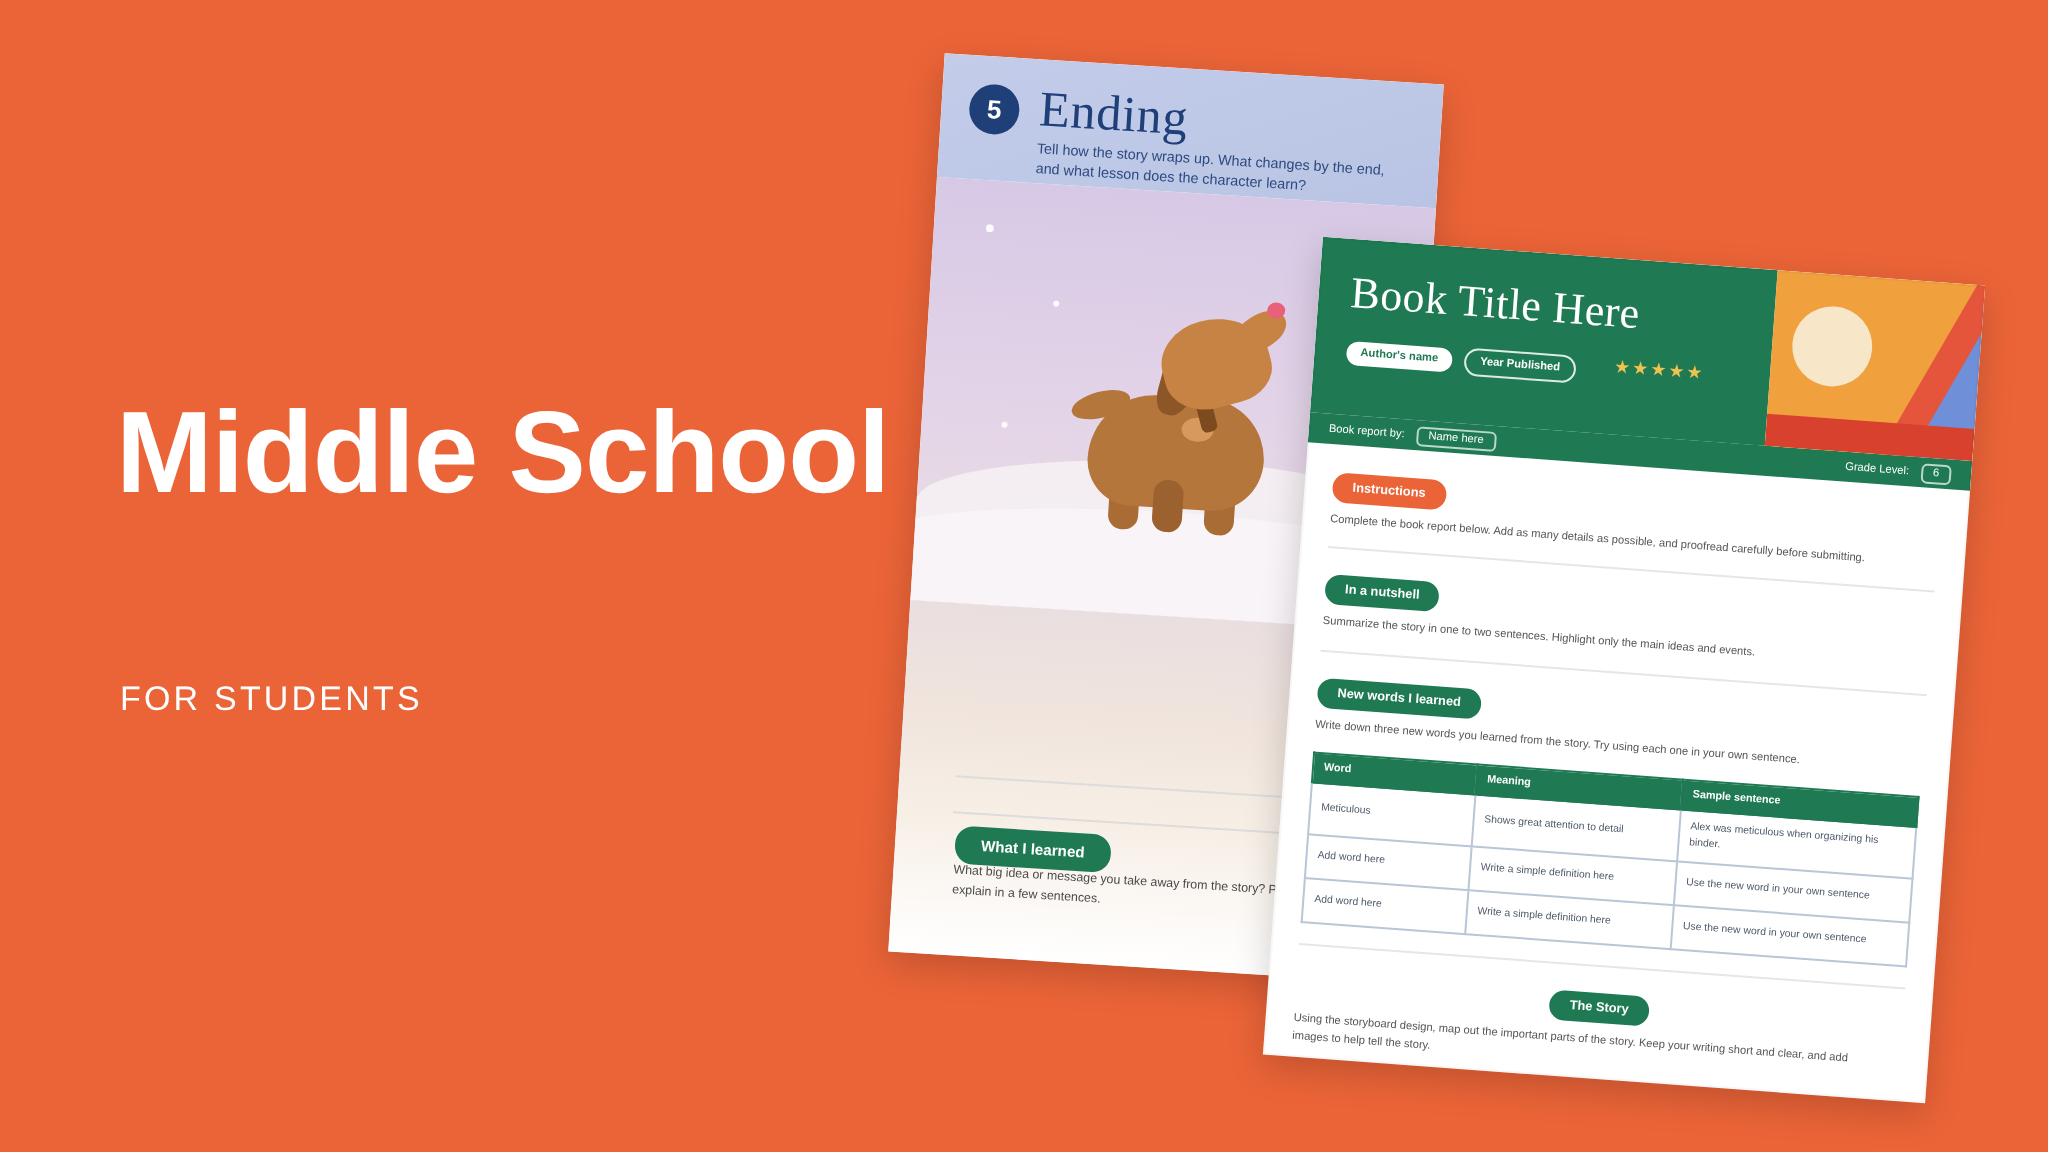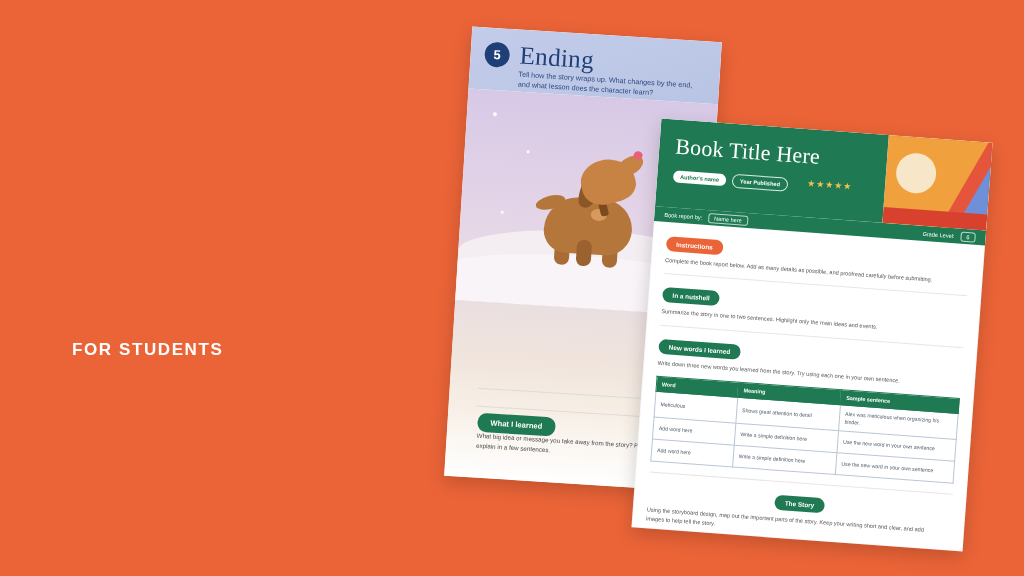--- a/index.html
+++ b/index.html
@@ -24,24 +24,24 @@
   .headline .line {
     display: block;
     color: #ffffff;
     font-size: 58px;
     line-height: 1.06;
     font-weight: bold;
     letter-spacing: -0.5px;
   }
   .subhead {
     position: absolute;
-    left: 72px; top: 340px;
+    left: 60px; top: 340px;
     color: #ffffff;
     font-size: 17px;
-    font-weight: bold;
+    font-weight: normal;
     letter-spacing: 1.6px;
   }
 
   
   .sheet {
     position: absolute;
     background: #ffffff;
     box-shadow: 0 6px 18px rgba(0,0,0,0.18);
     overflow: hidden;
   }
@@ -276,20 +276,21 @@
     box-shadow: inset 0 0 0 1px rgba(0,0,0,0.03);
     pointer-events: none;
   }
 </style>
 </head>
 <body>
 
 <div id="stage" style="background: rgb(235, 100, 56);">
 
   <div class="headline">
+    <span class="line">Middle School</span>
   </div>
   <div class="subhead">FOR STUDENTS</div>
 
   <div class="sheet" id="sheet-back">
     <div class="back-top">
       <div class="step-badge">5</div>
       <div class="back-title">Ending</div>
       <div class="back-desc">Tell how the story wraps up. What changes by the end, and what lesson does the character learn?</div>
     </div>
 

